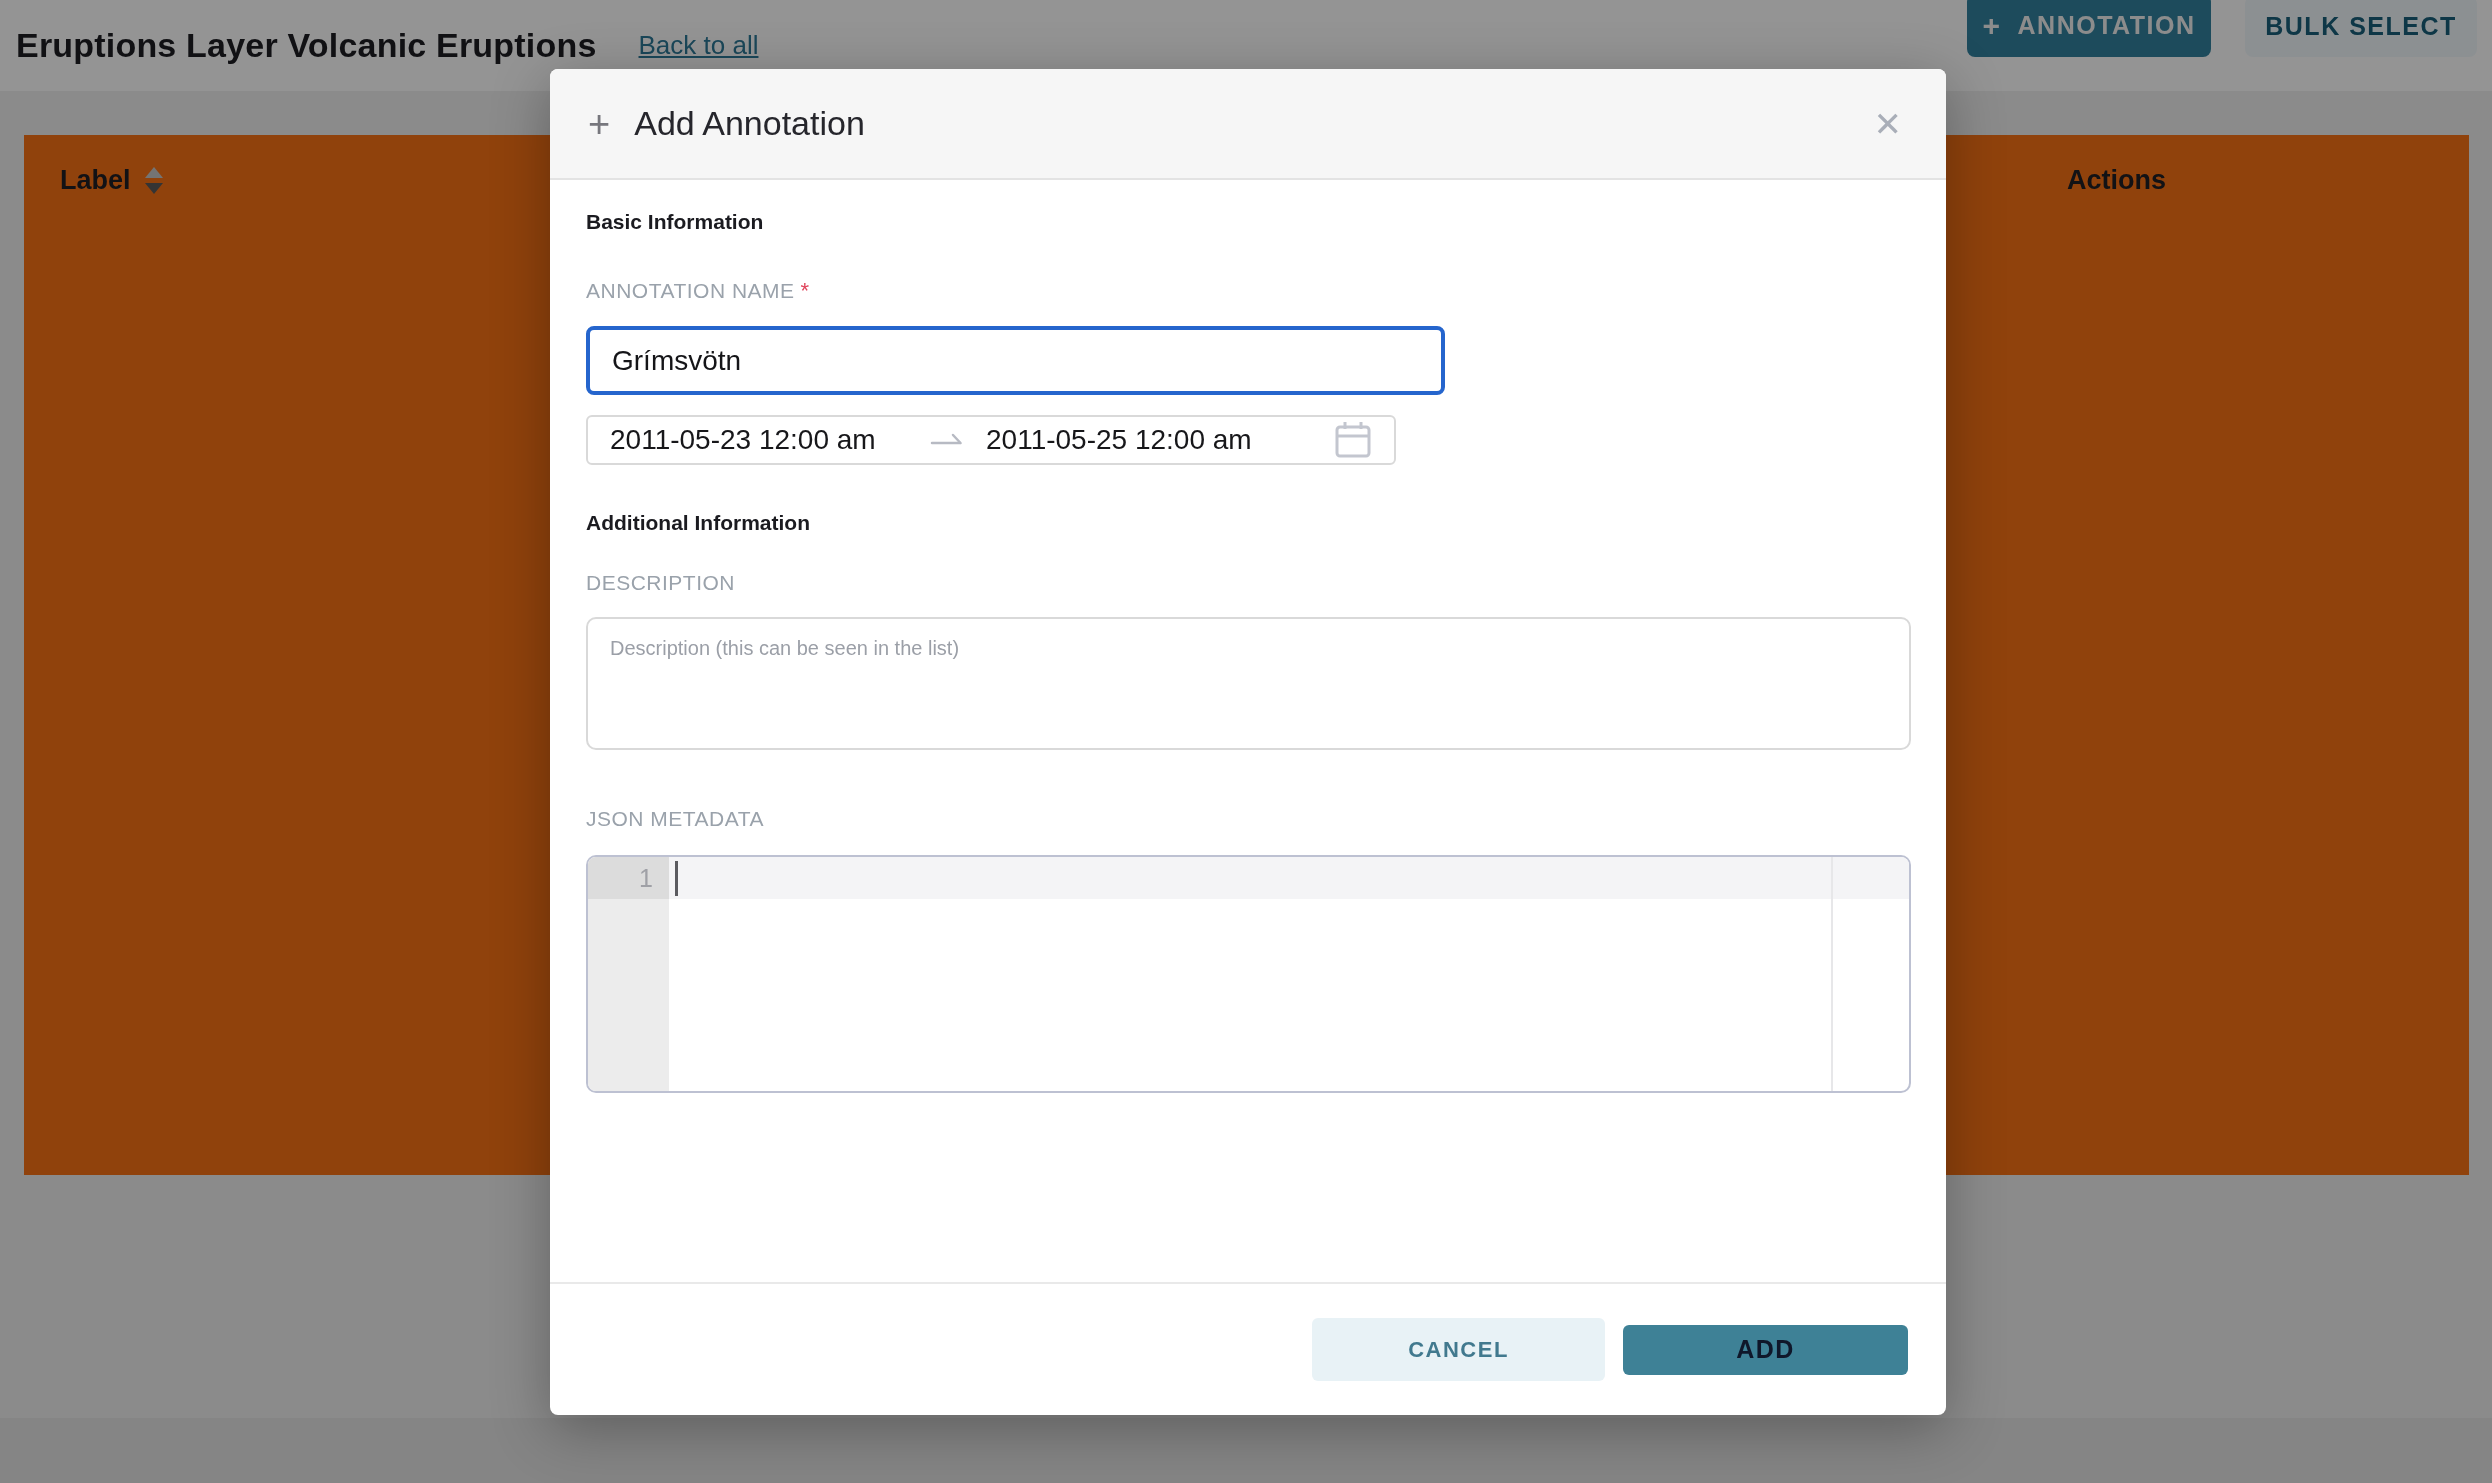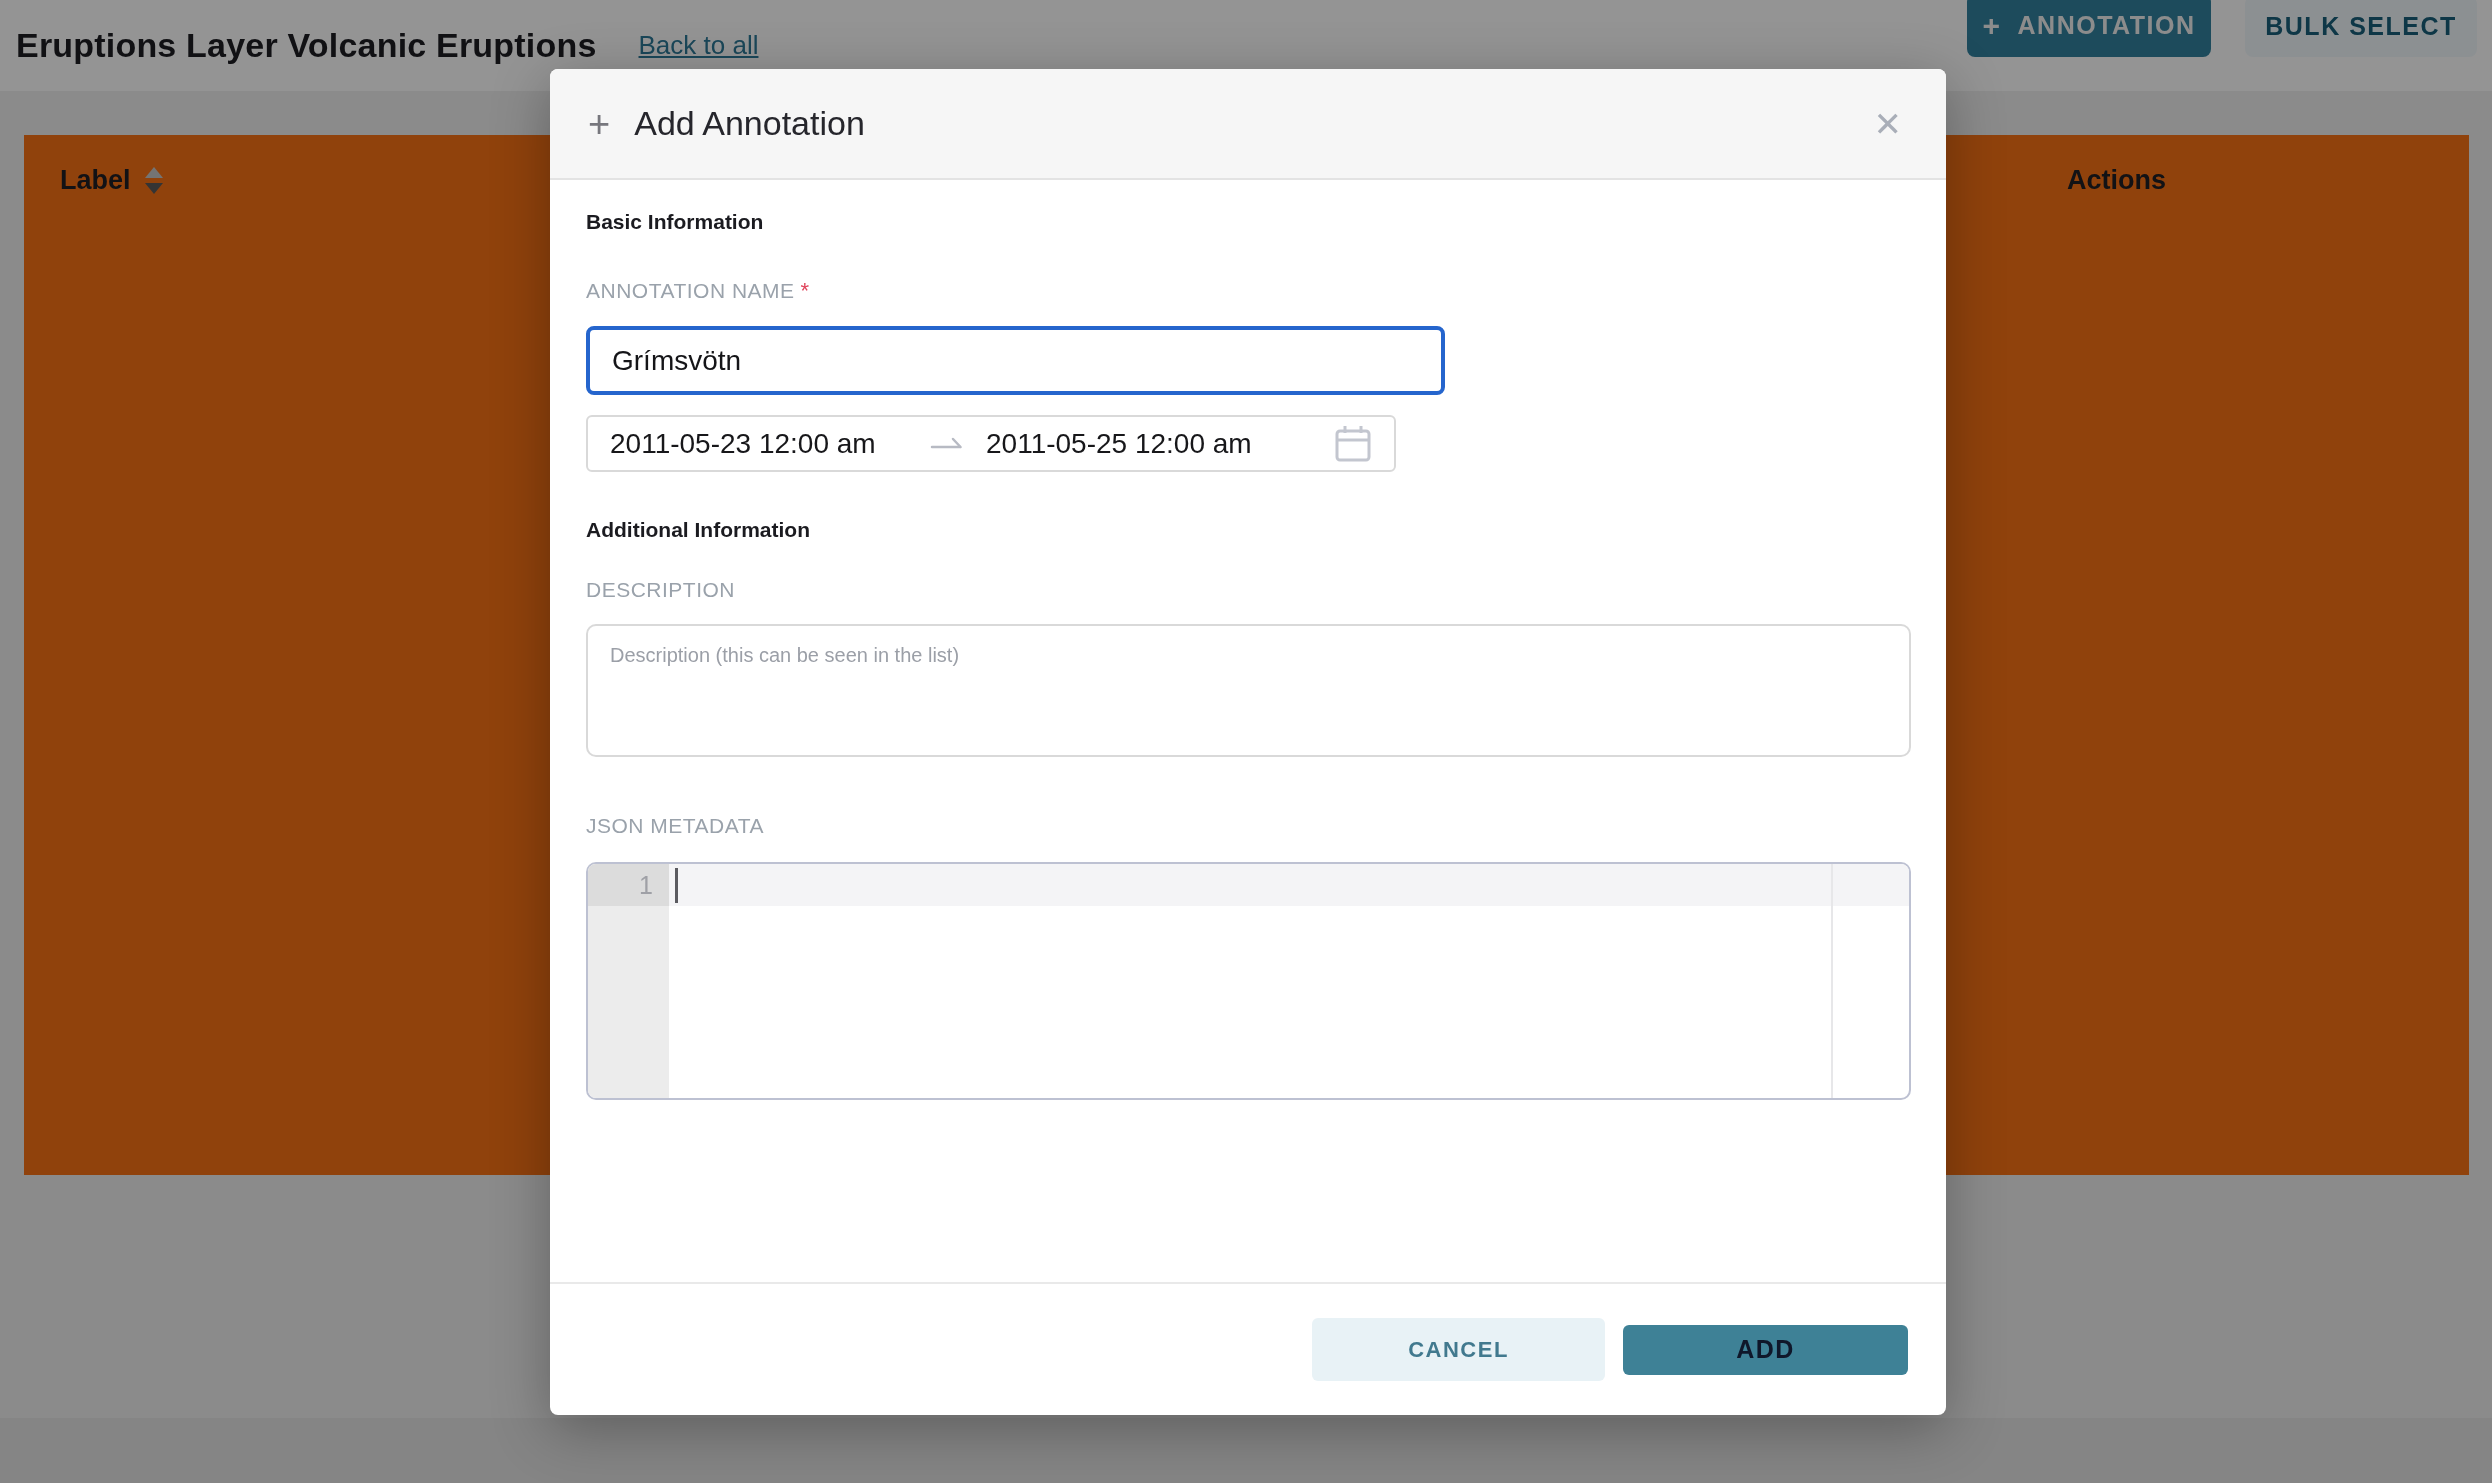--- a/index.html
+++ b/index.html
@@ -105,21 +105,21 @@
 
   .name-input {
     margin-top: 22px; display: block;
     width: 859px; height: 69px;
     border: 4px solid #2565cd; border-radius: 8px;
     padding: 0 22px; font-family: inherit; font-size: 28px; color: #151518;
     background: #ffffff; outline: none;
   }
 
   .date-range {
-    margin-top: 20px; width: 810px; height: 57px;
+    margin-top: 20px; width: 810px; height: 50px;
     border: 2px solid #d9d9d9; border-radius: 6px; background: #fff;
     display: flex; align-items: center; padding: 0 22px; cursor: pointer;
   }
   .date-value { font-size: 28px; color: #17171a; }
   .date-start { width: 297px; }
   .date-end { width: 297px; }
   .swap-arrow { width: 79px; display: flex; justify-content: center; align-items: center; }
   .calendar-wrap { margin-left: auto; display: flex; align-items: center; }
 
   .description-box {

